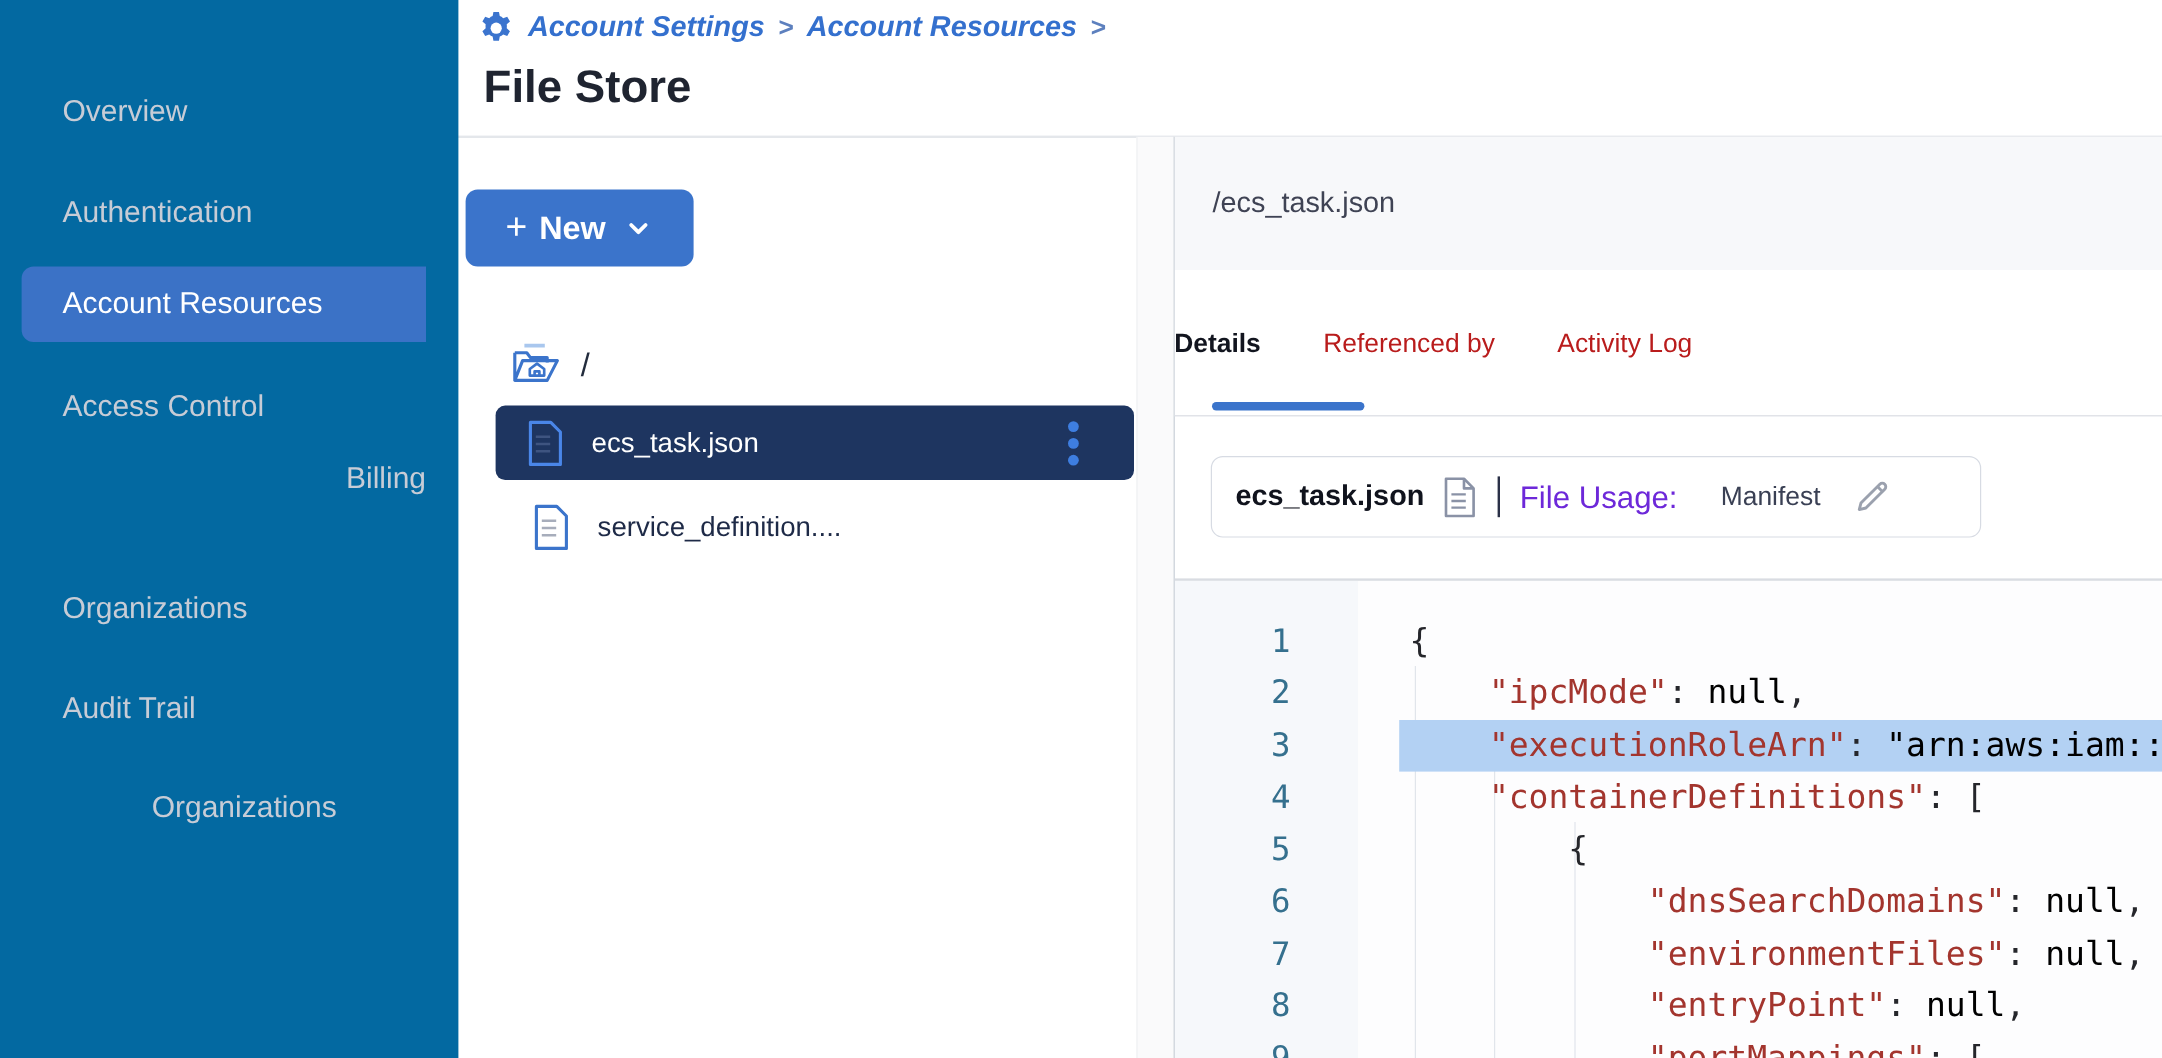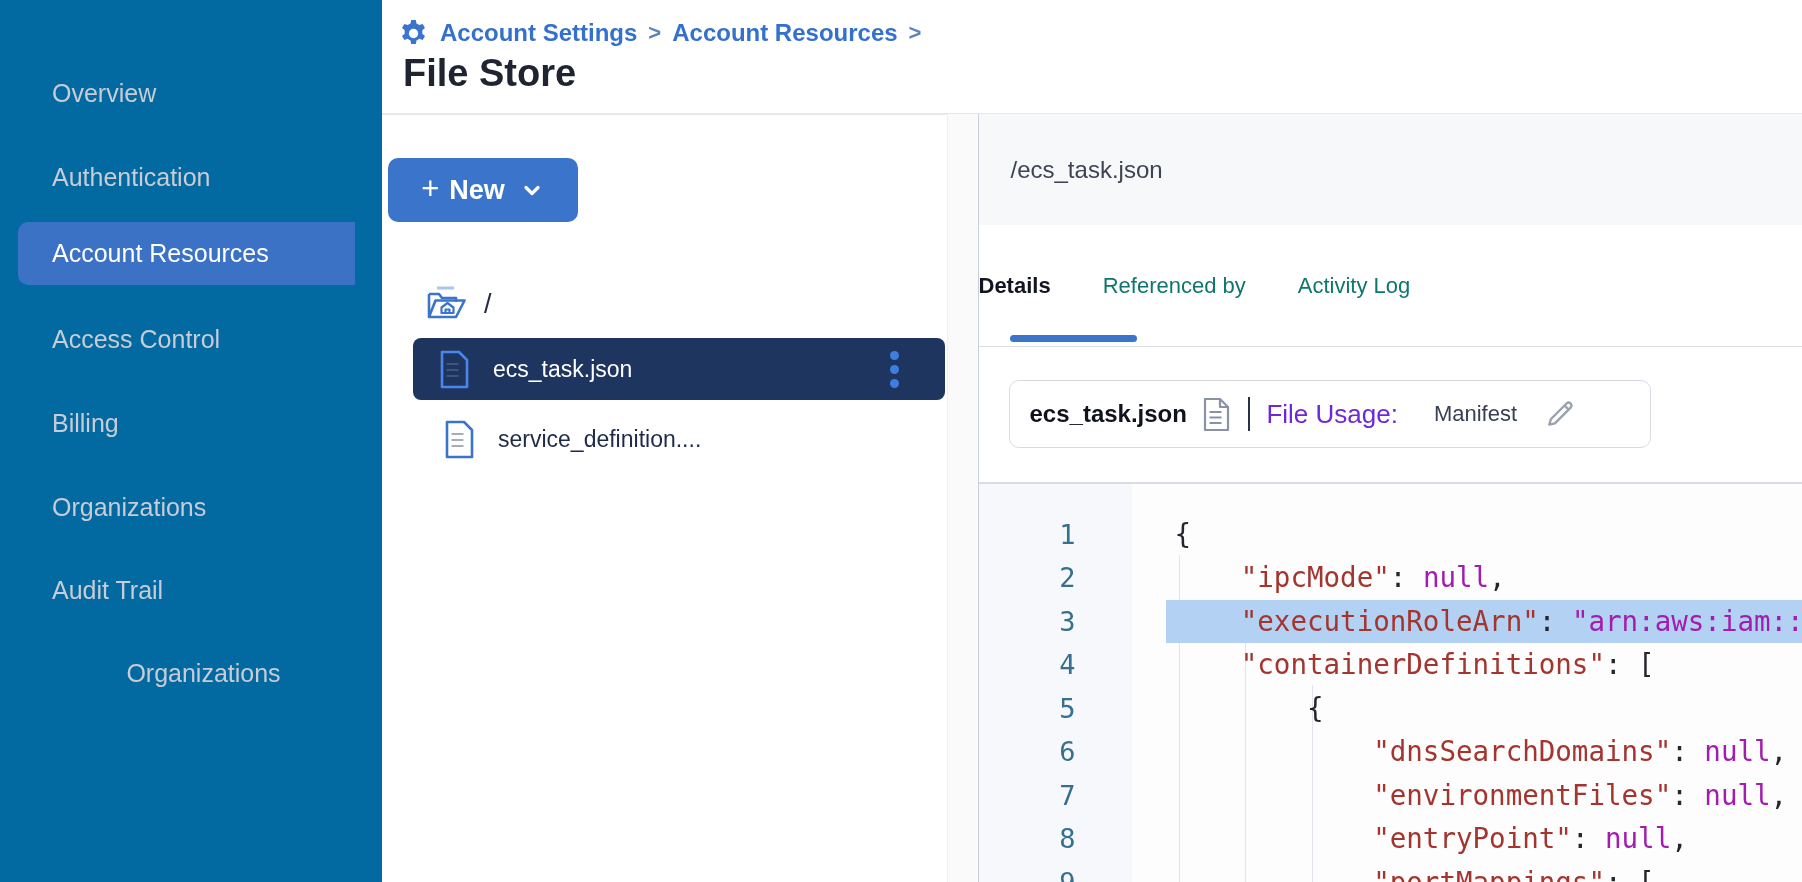--- a/index.html
+++ b/index.html
@@ -3,22 +3,22 @@
 <meta charset="utf-8">
 <style>
   html,body{margin:0;padding:0;width:1802px;height:882px;overflow:hidden;background:#fff;
     font-family:"Liberation Sans",sans-serif;-webkit-font-smoothing:antialiased;}
   
   #sidebar{position:absolute;left:0;top:0;width:382px;height:882px;background:#0369a1;z-index:5;}
   .side-item{position:absolute;left:0;width:355px;height:63px;display:flex;align-items:center;
     padding-left:52px;box-sizing:border-box;color:#C7CCD6;font-size:25px;font-weight:500;cursor:pointer;}
   .side-item.active{left:18px;width:337px;border-radius:10px 0 0 10px;background:#3B72C6;color:#ffffff;padding-left:34px;}
   
-  #breadcrumb{position:absolute;left:398px;top:16px;height:34px;display:flex;align-items:center;gap:11px;
-    font-size:24px;font-weight:600;color:#3470CE;}
+  #breadcrumb{position:absolute;left:398px;top:6px;height:34px;display:flex;align-items:center;gap:11px;
+    font-size:24px;font-weight:600;color:#3470CE;font-style:italic;}
   #breadcrumb .sep{color:#5D80BE;font-weight:600;font-size:22px;}
   .crumb{cursor:pointer;}
   #page-title{position:absolute;left:403px;top:52px;font-size:38px;font-weight:700;color:#1F2430;}
   #header-divider{position:absolute;left:355px;right:0;top:113px;height:1.5px;background:#E4E7EB;}
   
   #new-btn{position:absolute;left:388px;top:158px;width:190px;height:64px;border-radius:10px;background:#3B74CB;
     display:flex;align-items:center;justify-content:center;gap:10px;color:#fff;font-size:27px;font-weight:700;cursor:pointer;}
   #new-btn .plus{font-size:31px;font-weight:500;margin-top:-3px;}
   #folder-row{position:absolute;left:424px;top:282px;height:44px;display:flex;align-items:center;gap:16px;cursor:pointer;}
   #folder-row .slash{font-size:27px;color:#232C3D;}
@@ -32,21 +32,21 @@
   #kebab i{width:9px;height:9px;border-radius:50%;background:#3E7EE0;display:block;}
   
   #panel-gap{position:absolute;left:947px;top:114px;width:30px;bottom:0;background:#FAFAFB;
     border-left:1px solid #EFF0F2;border-right:1.5px solid #C9CFD8;}
   
   #rpanel{position:absolute;left:978.5px;top:114px;right:0;bottom:0;}
   #rp-header{height:111px;background:#F7F8FA;display:flex;align-items:center;padding-left:32px;
     font-size:24px;color:#3F4354;}
   #tabs{position:relative;height:122px;display:flex;align-items:center;gap:52px;
     border-bottom:1.5px solid #DADDE3;box-sizing:border-box;background:#fff;}
-  .tab{font-size:22px;color:#0f766e;cursor:pointer;white-space:nowrap;}
+  .tab{font-size:22px;color:#b91c1c;cursor:pointer;white-space:nowrap;}
   .tab.active{font-weight:700;color:#12151F;}
   #tab-underline{position:absolute;left:31px;bottom:4px;width:127px;height:7px;border-radius:4px;background:#3B74CB;}
   #file-card{position:absolute;left:30px;top:266px;width:642px;height:68px;border:1.5px solid #D7DBE3;
     border-radius:10px;display:flex;align-items:center;padding-left:20px;box-sizing:border-box;background:#fff;}
   #file-card .cardname{font-size:24px;font-weight:700;color:#10131D;white-space:nowrap;}
   #file-card .vbar{width:2.5px;height:34px;background:#2A3047;margin:0 16px 0 18px;}
   #file-card .usage-label{font-size:26px;color:#6d28d9;white-space:nowrap;}
   #file-card .usage-value{font-size:22px;color:#3A4054;margin-left:36px;white-space:nowrap;}
   #card-doc{margin-left:16px;}
   #pencil{margin-left:26px;cursor:pointer;}
@@ -54,21 +54,21 @@
   
   #code{position:absolute;left:0;right:0;top:369.5px;bottom:0;display:flex;overflow:hidden;}
   #gutter{width:153px;background:#F6F8FB;box-sizing:border-box;padding-top:29px;padding-right:56px;
     text-align:right;flex-shrink:0;}
   .ln{height:43.5px;line-height:43.5px;font-family:"DejaVu Sans Mono",monospace;font-size:27px;color:#35708E;}
   #codebody{flex:1;position:relative;padding-top:29px;overflow:hidden;background:#FDFDFE;}
   .cl{height:43.5px;line-height:43.5px;white-space:pre;font-family:"DejaVu Sans Mono",monospace;
     font-size:27.5px;margin-left:34px;padding-left:9px;position:relative;z-index:2;}
   .cl.hl{background:#B3D1F3;}
   .cl .k{color:#A3352E;}
-  .cl .v{color:#a21caf;margin-top:32px;}
+  .cl .v{color:#000000;margin-top:32px;}
   .cl .p{color:#25262B;}
   .guide{position:absolute;width:1.5px;background:#E1E5EB;z-index:1;}
   #guide-1{left:47px;top:71px;bottom:0;}
   #guide-2{left:113px;top:158px;bottom:0;}
   #guide-3{left:180px;top:201px;bottom:0;}
 </style>
 </head>
 <body>
 
 <nav id="sidebar">
@@ -77,21 +77,21 @@
     </div>
     <div class="side-item" style="top: 146px;">
       <span>Authentication</span>
     </div>
     <div class="side-item active" style="top: 222px;">
       <span>Account Resources</span>
     </div>
     <div class="side-item" style="top: 308px;">
       <span>Access Control</span>
     </div>
-    <div class="side-item" style="top: 392px;">
+    <div class="side-item" style="top: 368px; justify-content: flex-end;">
       <span>Billing</span>
     </div>
     <div class="side-item" style="top: 476px;">
       <span>Organizations</span>
     </div>
     <div class="side-item" style="top: 559px;">
       <span>Audit Trail</span>
     </div>
     <div class="side-item" style="top: 642px; justify-content: center;">
       <span>Organizations</span>

